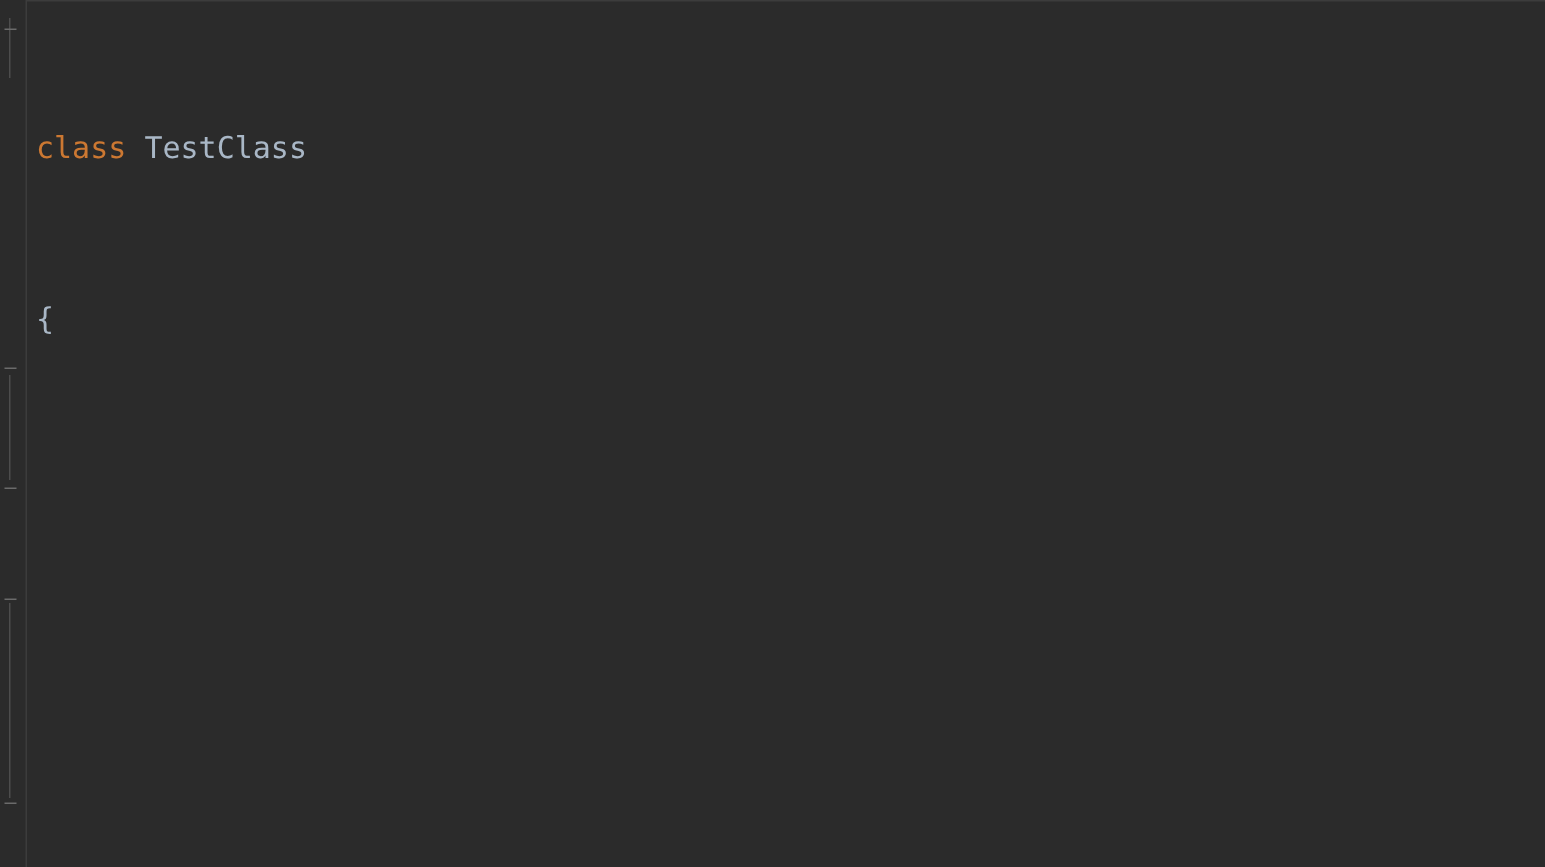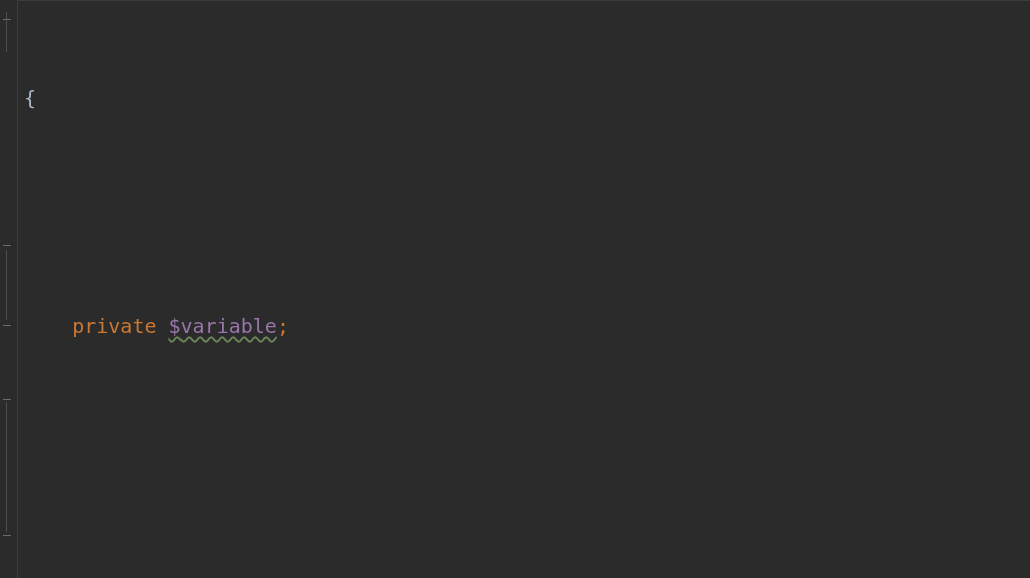--- a/index.html
+++ b/index.html
@@ -82,23 +82,23 @@
     <div class="gutter-line" style="top:12px;height:40px;"></div>
     <div class="fold-marker" style="top:14px;"></div>
     <div class="fold-marker" style="top:240px;"></div>
     <div class="gutter-line" style="top:250px;height:70px;"></div>
     <div class="fold-marker" style="top:320px;"></div>
     <div class="fold-marker" style="top:394px;"></div>
     <div class="gutter-line" style="top:402px;height:130px;"></div>
     <div class="fold-marker" style="top:530px;"></div>
   </div>
   <div class="code-area">
+    <div class="code-line"><span class="kw-orange">class</span><span> </span><span class="kw-class">TestClass</span></div>
     <div class="code-line"><span class="kw-punct">{</span></div>
     <div class="code-line"></div>
-    <div class="code-line"><span>    </span><span class="kw-orange">private</span><span> </span><span class="kw-var underline-wavy"><span>$</span><span>variable</span></span><span class="kw-semi">;</span></div>
     <div class="code-line"></div>
     
     
     
     
     
     
     
     
   </div>

